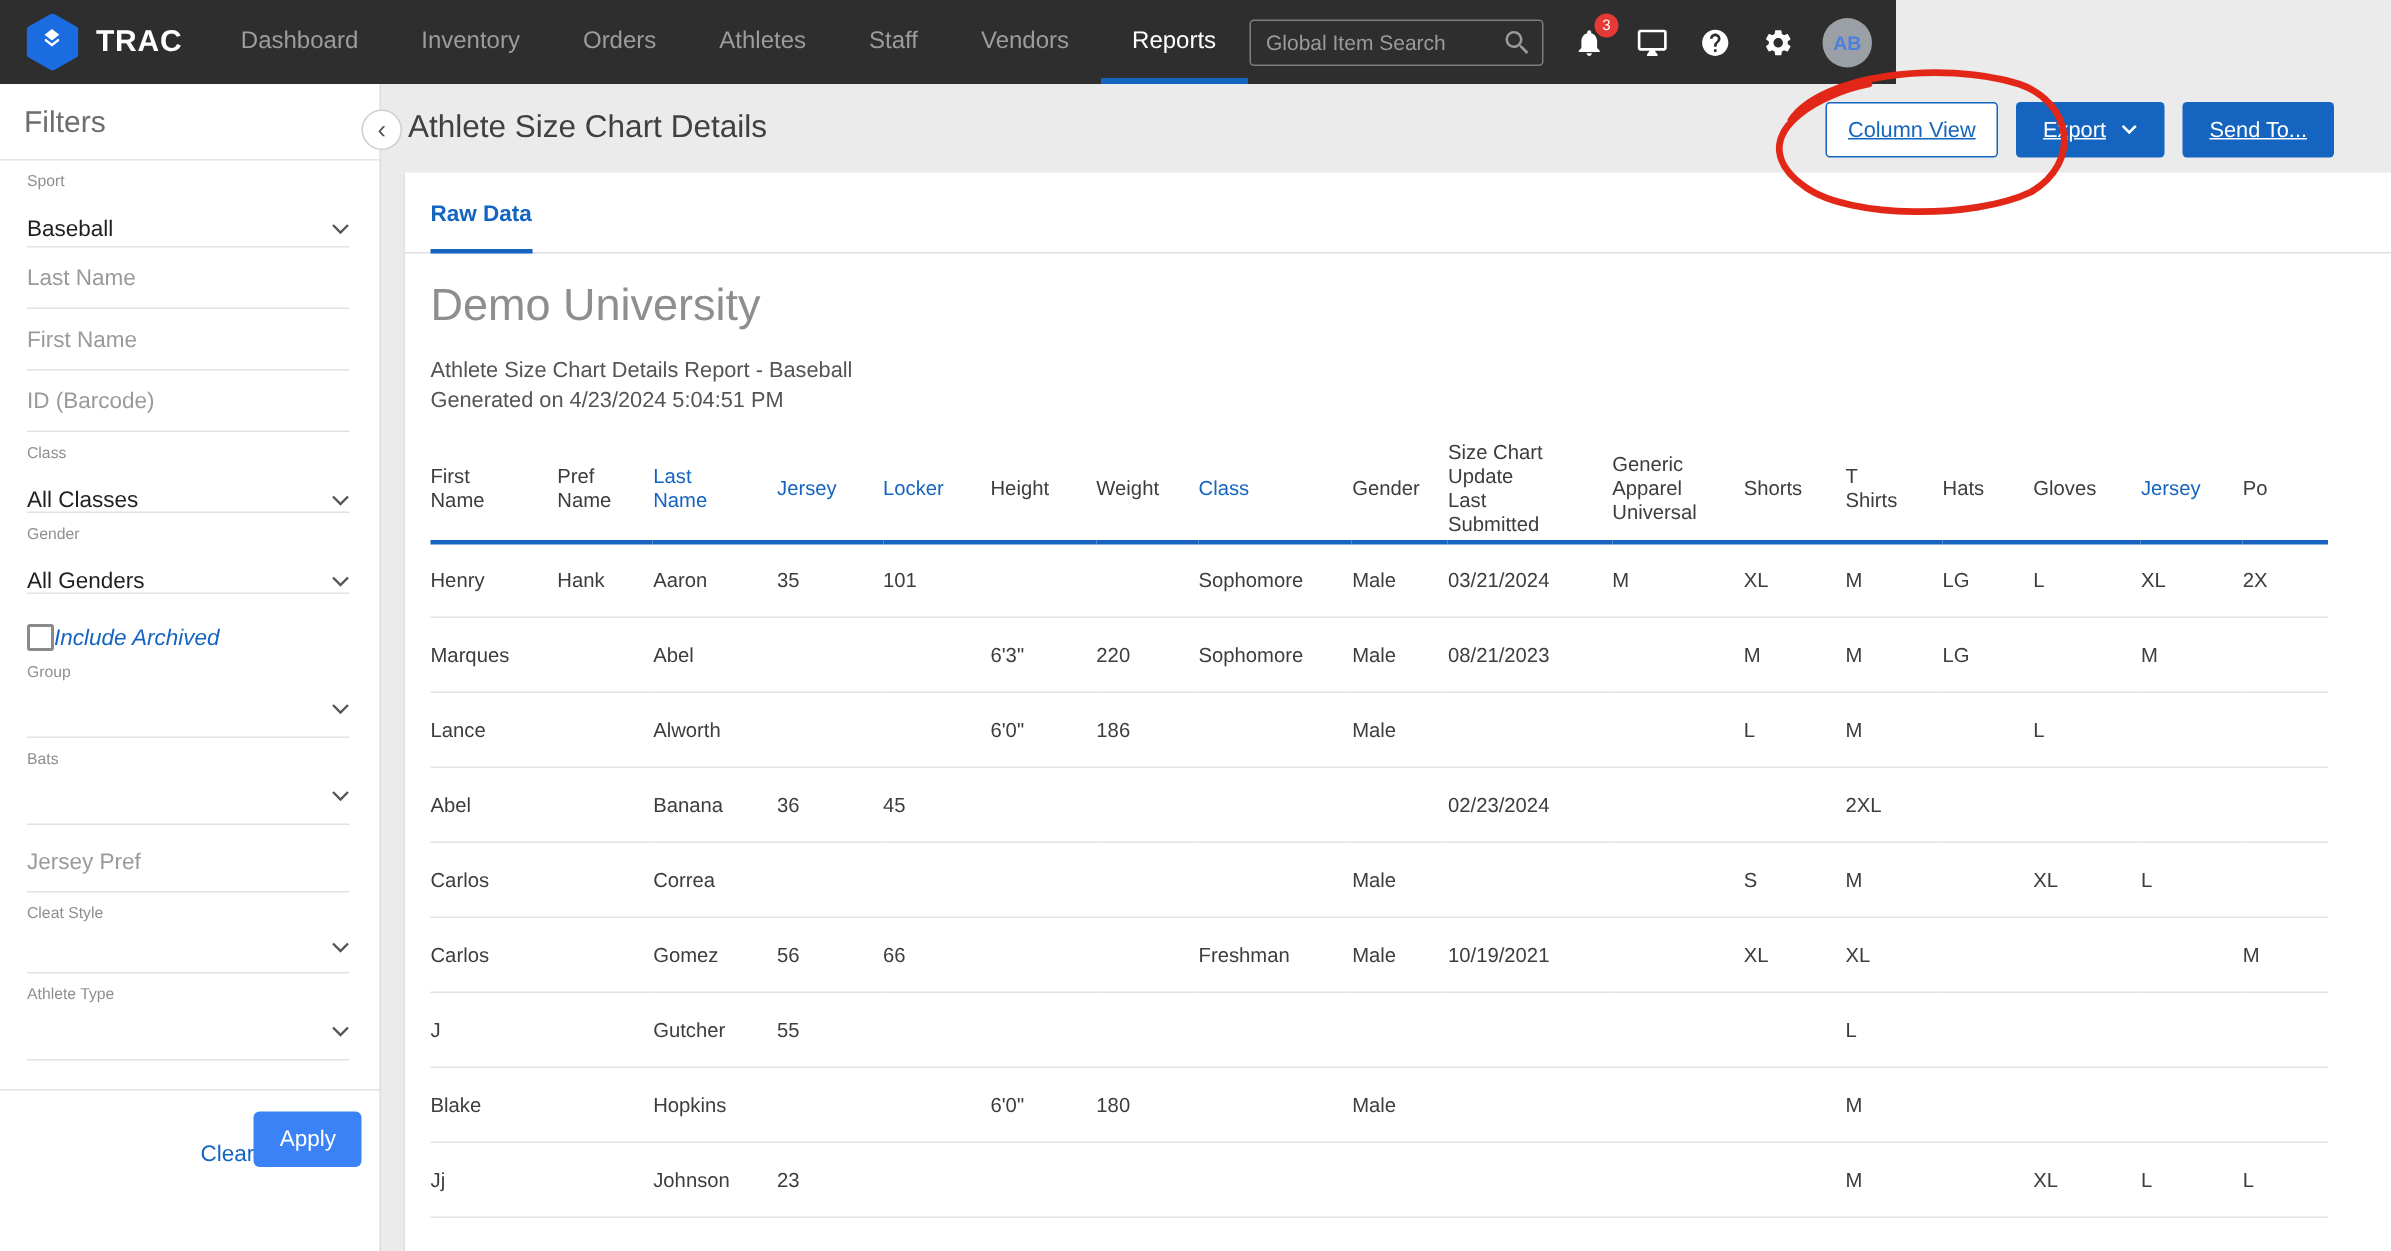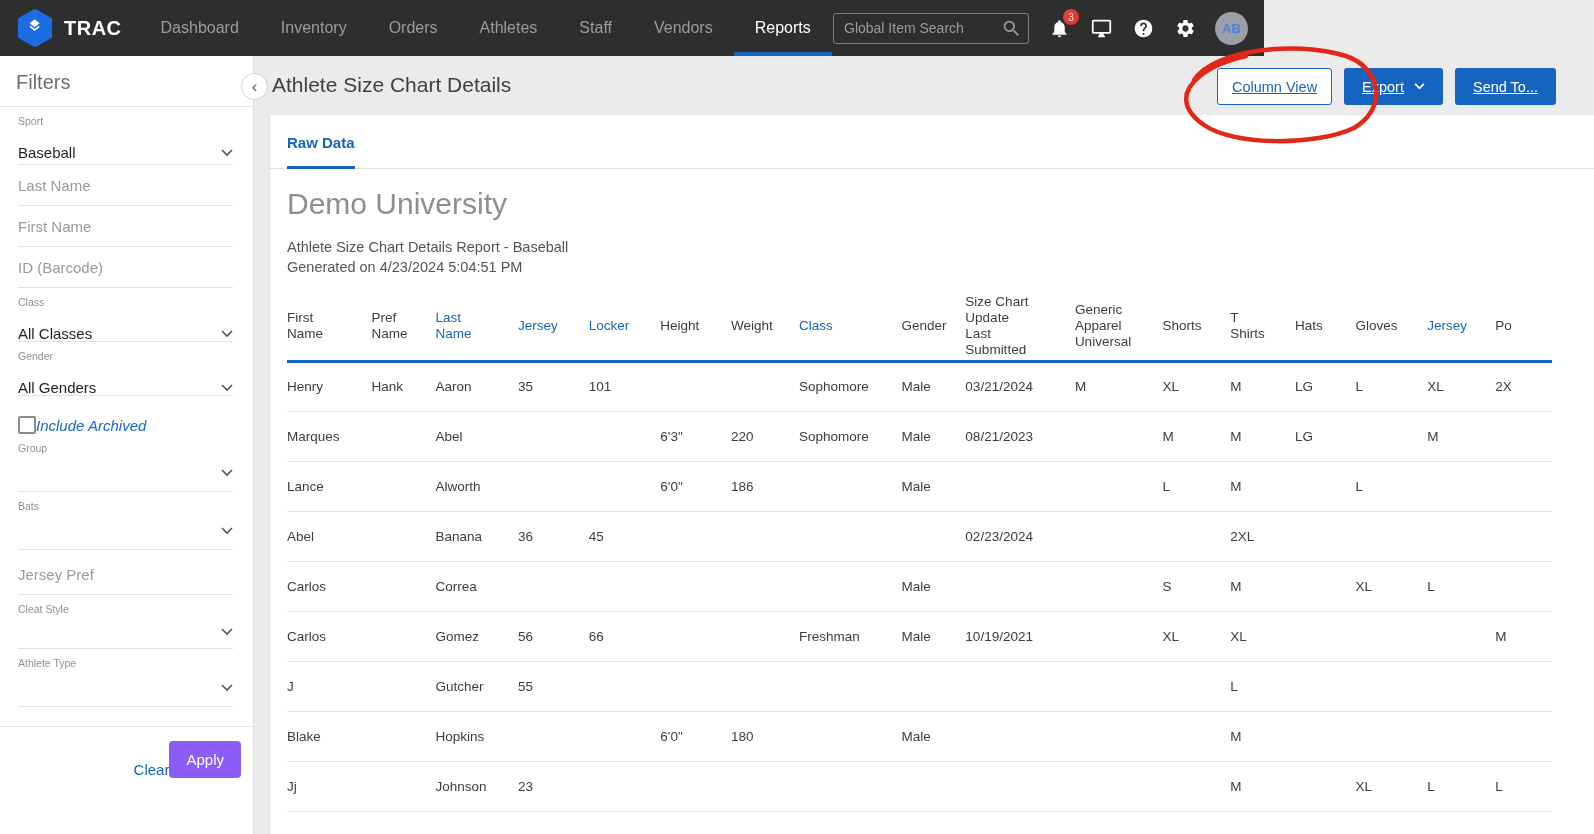--- a/index.html
+++ b/index.html
@@ -31,21 +31,21 @@
   .sf-value { font-size:15px; color:#1f1f1f; padding:7px 0 11px 0; display:flex; align-items:center; justify-content:space-between; cursor:pointer;margin-top:10px; }
   .sf-input { height:40px; display:flex; align-items:center; font-size:15px; color:#9a9a9a; cursor:text; }
   .sf-empty { height:24px; display:flex; align-items:center; justify-content:flex-end; padding-bottom:6px; cursor:pointer; }
   .f-sel { height:58px; } .f-sm { height:54px; }
   .chk-row { height:38px; display:flex; align-items:flex-end; gap:0; margin:0 20px 0 18px; cursor:pointer;font-style:italic; }
   .chk-box { width:18px; height:18px; border:2px solid #8a8a8a; border-radius:2px; background:#fff; }
   .chk-label { font-size:15px; color:#1565c0; }
   .side-sep { border-top:1px solid #e4e4e4; margin-top:19px; }
   .side-actions { display:flex; align-items:flex-end; justify-content:flex-end; padding:14px 12px 0 0; }
   .clear-link { color:#1565c0; font-size:15px; cursor:pointer; }
-  .apply-btn { background:#8b5cf6; color:#fff; border:none; border-radius:4px; font-size:15px; padding:10px 17px; cursor:pointer; font-family:inherit; }
+  .apply-btn { background:#3b82f6; color:#fff; border:none; border-radius:4px; font-size:15px; padding:10px 17px; cursor:pointer; font-family:inherit; }
 
   
   .page-head { position:absolute; left:255px; top:56px; right:0; height:59px; background:#ebebeb; }
   .back-btn { position:absolute; left:-14px; top:17px; width:27px; height:27px; border-radius:50%; background:#fff; border:1px solid #cfcfcf; color:#555; font-size:17px; display:flex; align-items:center; justify-content:center; cursor:pointer; z-index:6; }
   .page-title { position:absolute; left:17px; top:17px; font-size:21px; color:#404040; }
   .head-btns { position:absolute; right:38px; top:12px; display:flex; gap:12px; }
   .btn { height:37px; border-radius:3px; font-size:14.5px; display:flex; align-items:center; justify-content:center; cursor:pointer; font-family:inherit;text-decoration:underline; }
   .btn-outline { background:#fff; color:#1565c0; border:1px solid #1565c0; width:115px; }
   .btn-blue { background:#1565c0; color:#fff; border:none; padding:0 18px; gap:10px; }
 

